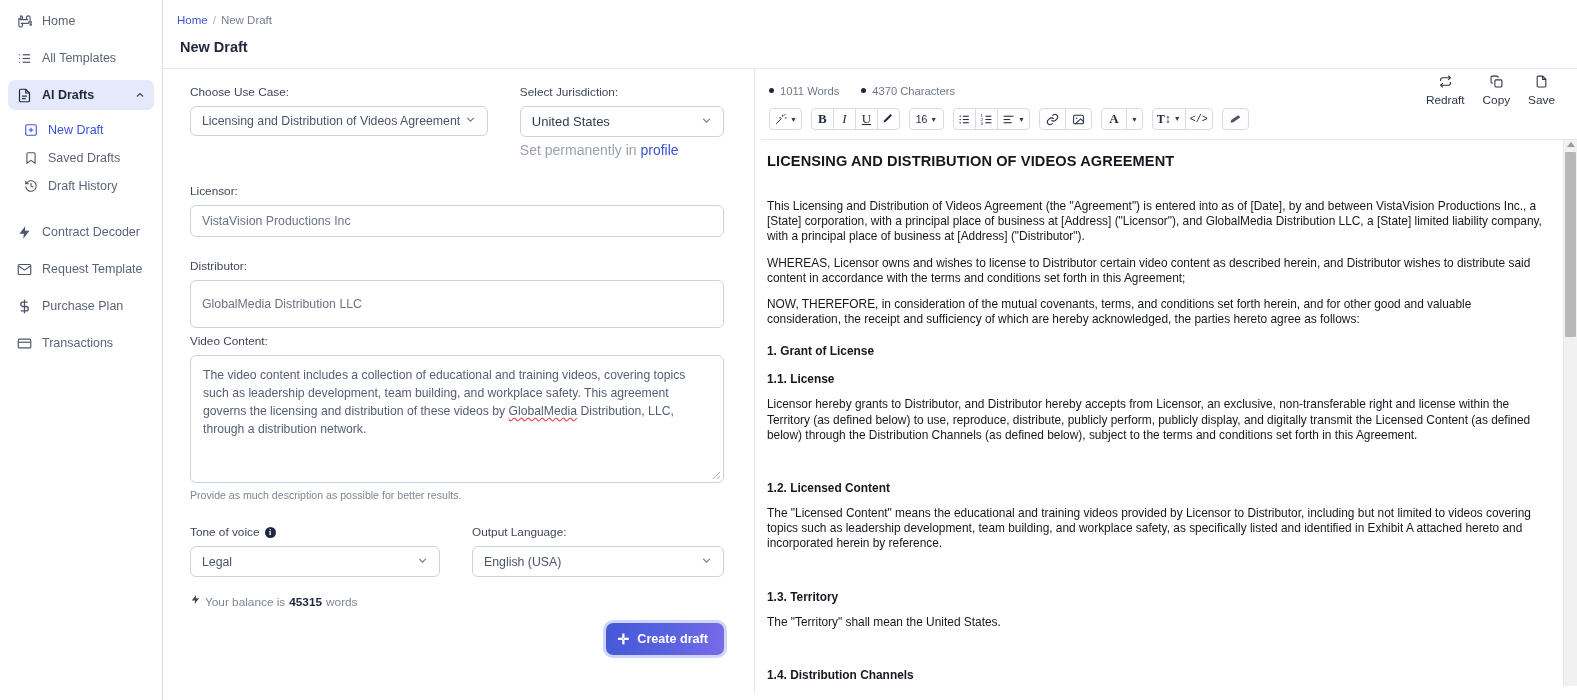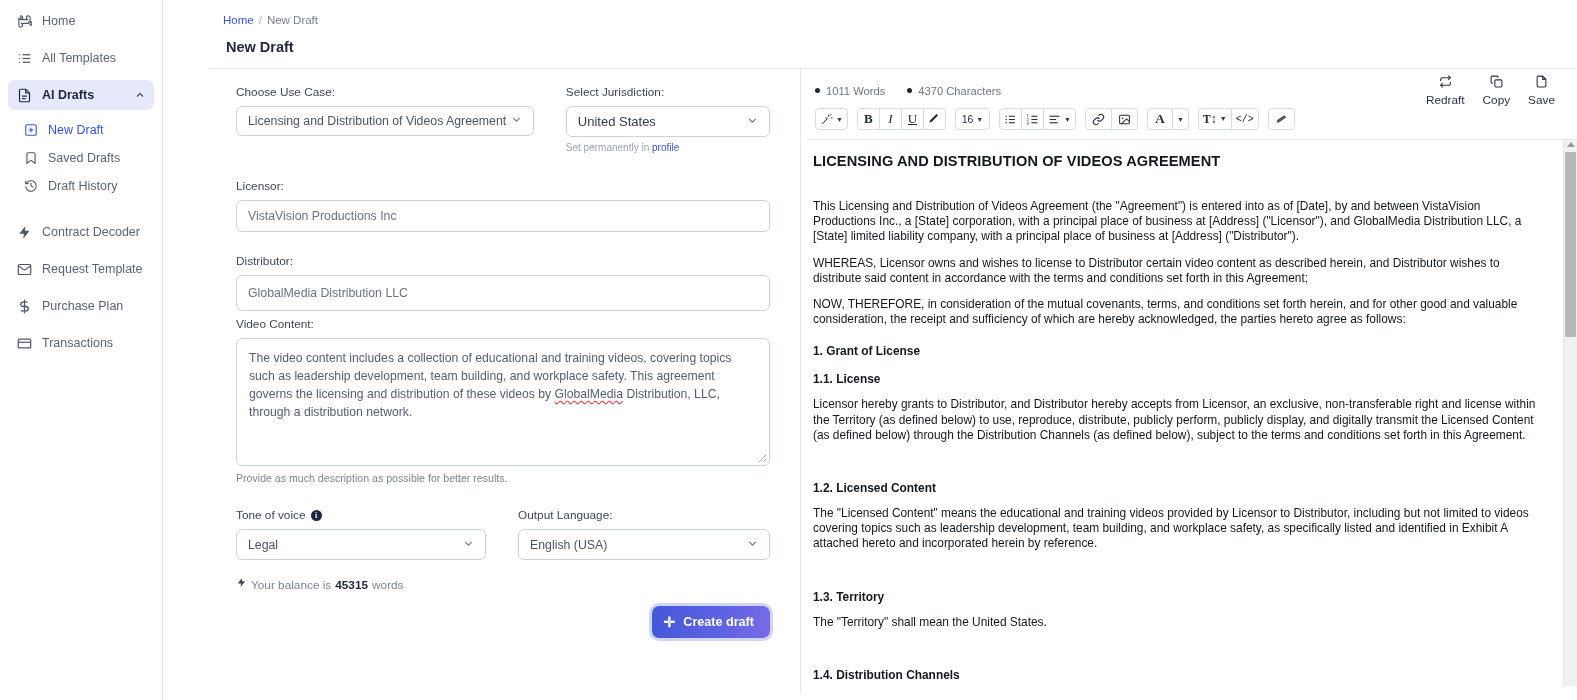--- a/index.html
+++ b/index.html
@@ -3,21 +3,21 @@
 <meta charset="utf-8">
 <style>
   * { box-sizing: border-box; margin: 0; padding: 0; }
   html, body {
     width: 1577px; height: 700px;
     font-family: "Liberation Sans", sans-serif;
     background: #ffffff;
     overflow: hidden;
     color: #2b3445;
   }
-  .app { display: flex; width: 1577px; height: 700px; gap: 46px; }
+  .app { display: flex; width: 1577px; height: 700px; }
 
   
   .sidebar {
     width: 163px; min-width: 163px; height: 700px;
     background: #ffffff;
     border-right: 1px solid #dcdfe8;
     padding-top: 4px;
     position: relative;
   }
   .nav-item {
@@ -133,21 +133,21 @@
     font-family:"Liberation Sans", sans-serif;
     outline: none;
   }
   .sel .caret {
     position:absolute; right: 10px; top: 50%; transform: translateY(-50%);
     color: #6d7governs;
   }
   .sel .caret { color: #707a8c; }
   .inp { cursor: text; color:#6b7385; }
   .hint {
-    font-size: 10px; color: #9aa2b1; margin-top: 5px;
+    font-size: 14px; color: #9aa2b1; margin-top: 5px;
   }
   .hint a { color: #3b53d6; text-decoration: none; }
   .ta {
     width: 100%;
     height: 128px;
     border: 1px solid #ccd2de;
     border-radius: 6px;
     padding: 10px 12px;
     font-size: 12.2px;
     line-height: 18px;
@@ -485,21 +485,21 @@
 
         <div class="field" style="margin-top:26px">
           <div class="flabel">Licensor:</div>
           <div class="inp" style="height:32px">
             <span>VistaVision Productions Inc</span>
           </div>
         </div>
 
         <div class="field" style="margin-top:22px">
           <div class="flabel">Distributor:</div>
-          <div class="inp" style="height:36px">
+          <div class="inp" style="height:48px">
             <span>GlobalMedia Distribution LLC</span>
           </div>
         </div>
 
         <div class="field" style="margin-top:6px">
           <div class="flabel">Video Content:</div>
           <div class="ta-wrap">
             <div class="ta"><span>The video content includes a collection of educational and training videos, covering topics such as leadership development, team building, and workplace safety. This agreement governs the licensing and distribution of these videos by </span><span class="squiggle">GlobalMedia</span><span> Distribution, LLC, through a distribution network.</span></div>
             <svg class="ta-grip" viewBox="0 0 10 10" stroke="#aab0bd" stroke-width="1">
                 <line x1="9" y1="2" x2="2" y2="9"></line>

